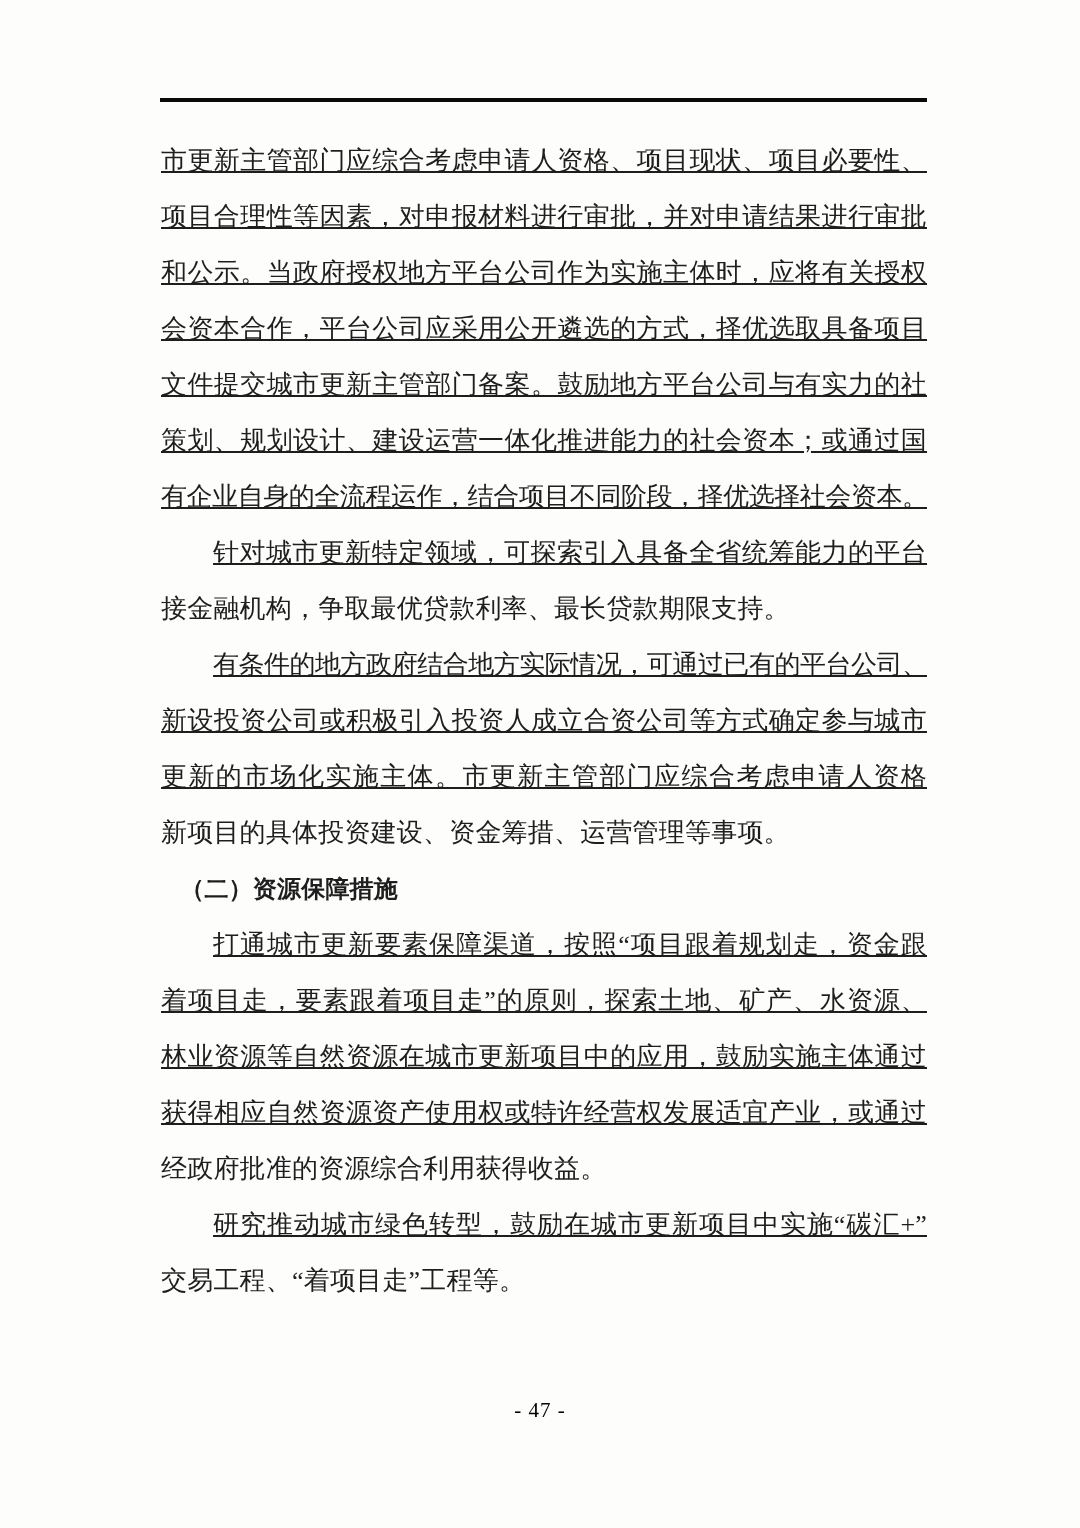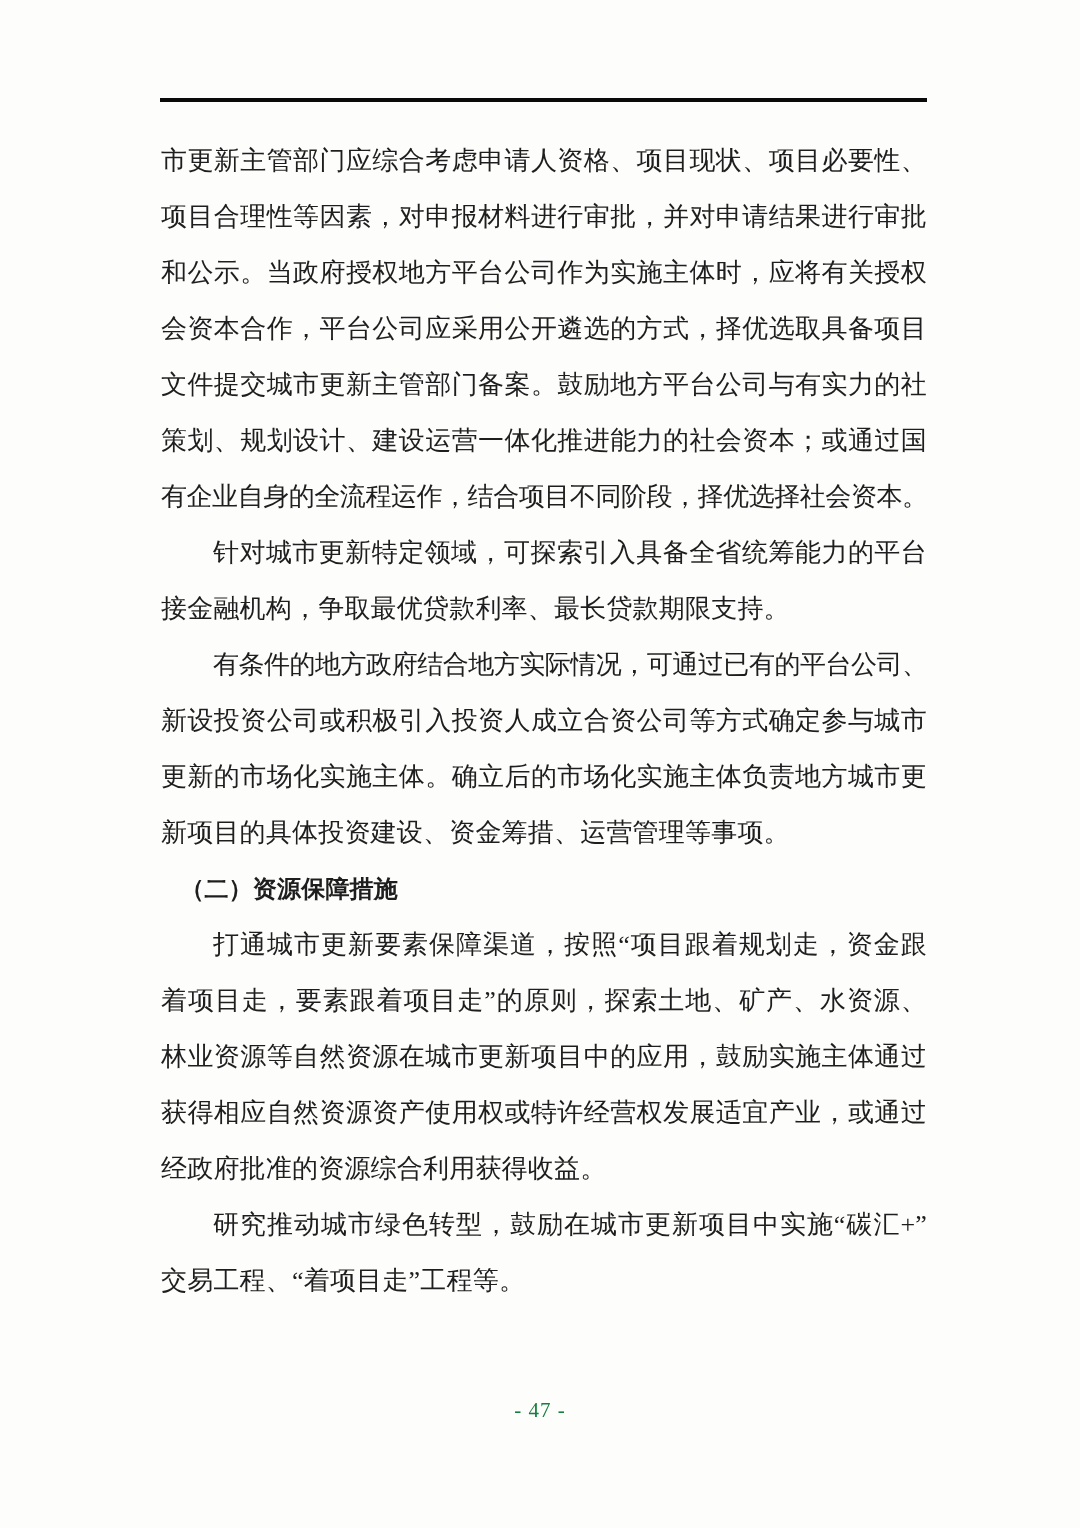--- a/index.html
+++ b/index.html
@@ -31,20 +31,21 @@
     width: 766px;
     font-size: 26px;
     line-height: 56px;
     letter-spacing: 0.2px;
   }
   .ln {
     text-align: justify;
     text-align-last: justify;
     text-justify: inter-character;
     white-space: nowrap;
+    text-decoration: underline;
   }
   .ln, .ln-end { min-height: 56px; }
   .ln-end {
     text-align: left;
     white-space: nowrap;
   }
   .ind { text-indent: 2em; }
   .tight { letter-spacing: -1px; }
   .heading {
     font-weight: bold;
@@ -55,21 +56,21 @@
     white-space: nowrap;
   }
   .pageno {
     position: absolute;
     left: 0;
     top: 1396px;
     width: 1080px;
     text-align: center;
     font-size: 21px;
     line-height: 28px;
-    color: #15803d;
+    color: #000000;
     letter-spacing: 1px;
   }
 </style>
 </head>
 <body>
 
 <div class="page">
 
   <div class="rule"></div>
 
@@ -81,21 +82,21 @@
     <div class="ln">会资本合作，平台公司应采用公开遴选的方式，择优选取具备项目</div>
     <div class="ln">文件提交城市更新主管部门备案。鼓励地方平台公司与有实力的社</div>
     <div class="ln">策划、规划设计、建设运营一体化推进能力的社会资本；或通过国</div>
     <div class="ln tight">有企业自身的全流程运作，结合项目不同阶段，择优选择社会资本。</div>
 
     <div class="ln ind">针对城市更新特定领域，可探索引入具备全省统筹能力的平台</div>
     <div class="ln-end">接金融机构，争取最优贷款利率、最长贷款期限支持。</div>
 
     <div class="ln ind tight">有条件的地方政府结合地方实际情况，可通过已有的平台公司、</div>
     <div class="ln">新设投资公司或积极引入投资人成立合资公司等方式确定参与城市</div>
-    <div class="ln">更新的市场化实施主体。确立后的市场化实施主体负责地方城市更</div>
+    <div class="ln">更新的市场化实施主体。市更新主管部门应综合考虑申请人资格</div>
     <div class="ln-end">新项目的具体投资建设、资金筹措、运营管理等事项。</div>
 
     <div class="heading">（二）资源保障措施</div>
 
     <div class="ln ind">打通城市更新要素保障渠道，按照“项目跟着规划走，资金跟</div>
     <div class="ln">着项目走，要素跟着项目走”的原则，探索土地、矿产、水资源、</div>
     <div class="ln">林业资源等自然资源在城市更新项目中的应用，鼓励实施主体通过</div>
     <div class="ln">获得相应自然资源资产使用权或特许经营权发展适宜产业，或通过</div>
     <div class="ln-end">经政府批准的资源综合利用获得收益。</div>
 

